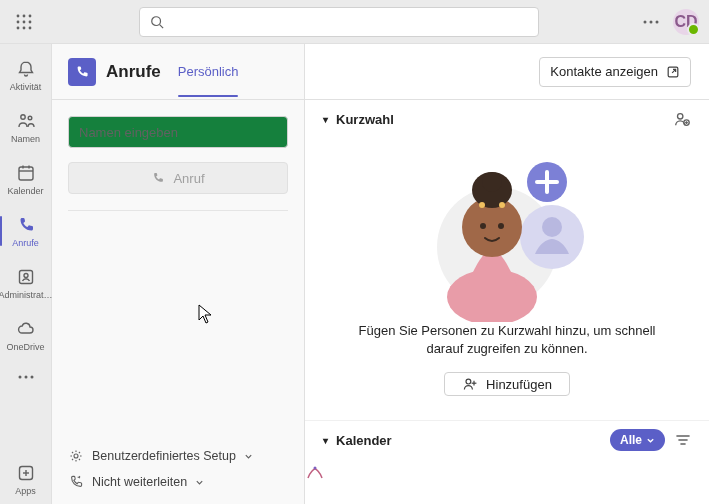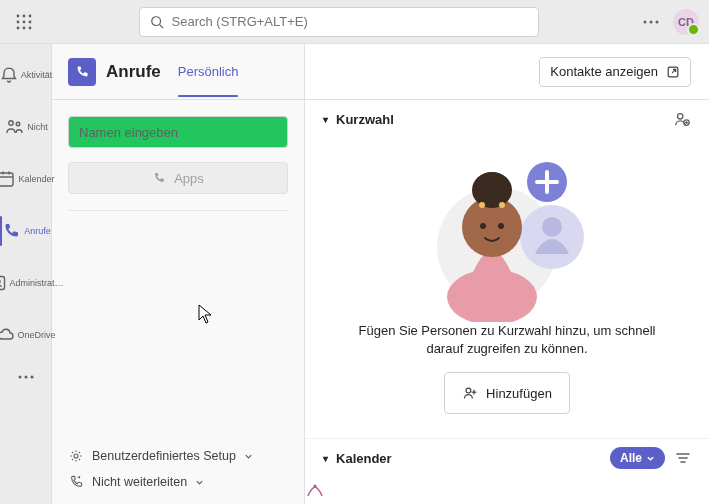--- a/index.html
+++ b/index.html
@@ -4,57 +4,57 @@
 <style>
 * { box-sizing: border-box; margin: 0; padding: 0; font-family: "Segoe UI", -apple-system, sans-serif; }
 body { width: 709px; height: 504px; background: #f5f5f5; overflow: hidden; font-size: 13px; color: #242424; }
 .topbar { height: 44px; background: #ebebeb; display: flex; align-items: center; padding: 0 10px; border-bottom: 1px solid #e0e0e0; }
 .waffle { width: 28px; height: 28px; display: flex; align-items: center; justify-content: center; cursor: pointer; }
 .search-wrap { flex: 1; display: flex; justify-content: center; }
 .search-box { width: 400px; height: 30px; background: #fff; border: 1px solid #d1d1d1; border-radius: 4px; display: flex; align-items: center; padding: 0 10px; gap: 8px; color: #616161; }
 .search-box input { border: none; outline: none; flex: 1; font-size: 13px; background: transparent; color: #616161; }
 .top-right { display: flex; align-items: center; gap: 10px; }
 .dots { color: #616161; cursor: pointer; padding: 4px; }
-.avatar { width: 26px; height: 26px; border-radius: 50%; background: #e8d5e8; color: #8b5a8c; display: flex; align-items: center; justify-content: center; font-size: 11px; font-weight: 600; position: relative; }
+.avatar { width: 26px; height: 26px; border-radius: 50%; background: #e8d5e8; color: #8b5a8c; display: flex; align-items: center; justify-content: center; font-size: 16px; font-weight: 600; position: relative; }
 .avatar::after { content: ""; position: absolute; right: -1px; bottom: -1px; width: 9px; height: 9px; background: #6bb700; border: 2px solid #ebebeb; border-radius: 50%; }
 .shell { display: flex; height: calc(100% - 44px); }
 .rail { width: 52px; background: #ebebeb; display: flex; flex-direction: column; align-items: center; padding-top: 6px; gap: 2px; border-right: 1px solid #e0e0e0; }
-.rail-item { width: 52px; height: 50px; display: flex; flex-direction: row; align-items: center; justify-content: center; gap: 2px; cursor: pointer; font-size: 9px; color: #616161; position: relative; }
+.rail-item { width: 52px; height: 50px; display: flex; flex-direction: column; align-items: center; justify-content: center; gap: 2px; cursor: pointer; font-size: 9px; color: #616161; position: relative; }
 .rail-item.active { color: #5b5fc7; }
 .rail-item.active::before { content: ""; position: absolute; left: 0; top: 10px; bottom: 10px; width: 2px; background: #5b5fc7; border-radius: 2px; }
 .rail-icon { width: 22px; height: 22px; display: flex; align-items: center; justify-content: center; }
 .rail-spacer { flex: 1; }
 .main { flex: 1; display: flex; background: #fff; }
 .leftpane { width: 253px; border-right: 1px solid #e0e0e0; display: flex; flex-direction: column; background: #f9f9f9;}
 .lp-header { height: 56px; display: flex; align-items: center; padding: 0 16px; gap: 10px; border-bottom: 1px solid #e0e0e0; }
 .call-badge { width: 28px; height: 28px; background: #5b5fc7; border-radius: 4px; display: flex; align-items: center; justify-content: center; }
 .lp-title { font-size: 17px; font-weight: 700; }
 .lp-tabs { margin-left: 7px; display: flex; gap: 14px; font-size: 13px; }
 .lp-tab { padding: 18px 0; cursor: pointer; color: #424242; position: relative; }
 .lp-tab.active { color: #5b5fc7; }
 .lp-tab.active::after { content: ""; position: absolute; left: 0; right: 0; bottom: 0; height: 2.5px; background: #5b5fc7; border-radius: 2px; }
 .lp-body { flex: 1; padding: 16px; display: flex; flex-direction: column; }
-.name-input { height: 32px; background: #22c55e; border: 1px solid #d1d1d1; border-radius: 4px; padding: 0 10px; font-size: 13px; outline: none; color: #242424; }
+.name-input { height: 32px; background: #15803d; border: 1px solid #d1d1d1; border-radius: 4px; padding: 0 10px; font-size: 13px; outline: none; color: #242424; }
 .name-input::placeholder { color: #616161; }
 .call-btn { margin-top: 14px; height: 32px; background: #ededed; border: 1px solid #e0e0e0; border-radius: 4px; display: flex; align-items: center; justify-content: center; gap: 8px; color: #a0a0a0; cursor: default; font-size: 13px;}
 .divider { height: 1px; background: #e5e5e5; margin-top: 16px;}
 .lp-footer { padding: 8px 16px 14px; display: flex; flex-direction: column; gap: 10px; font-size: 12.5px; color: #424242; }
 .lp-footer-row { display: flex; align-items: center; gap: 8px; cursor: pointer; }
 .rightpane { flex: 1; display: flex; flex-direction: column; position: relative; }
 .rp-header { height: 56px; display: flex; align-items: center; justify-content: flex-end; padding: 0 18px; border-bottom: 1px solid #e0e0e0; }
 .contacts-btn { height: 30px; border: 1px solid #d1d1d1; background: #fff; border-radius: 4px; padding: 0 10px; display: flex; align-items: center; gap: 8px; cursor: pointer; font-size: 13px;}
 .rp-body { flex: 1; overflow-y: auto; }
 .section-head { display: flex; align-items: center; justify-content: space-between; padding: 10px 18px; font-size: 13px; font-weight: 600; }
 .section-head .left { display: flex; align-items: center; gap: 8px; }
 .caret { font-size: 10px; color: #242424; cursor:pointer; }
 .add-person-icon { cursor: pointer; color: #616161; }
 .illus-wrap { display: flex; flex-direction: column; align-items: center; padding: 4px 30px 18px; text-align: center; }
 .illus { position: relative; width: 200px; height: 180px; }
 .empty-text { font-size: 13px; color: #242424; font-weight: 400; line-height: 1.4; margin-bottom: 14px; max-width: 320px;}
-.add-btn { height: 42px; border: 1px solid #d1d1d1; background: #fff; border-radius: 4px; padding: 0 17px; display: flex; align-items: center; gap: 8px; cursor: pointer; font-size: 13px; }
+.add-btn { height: 24px; border: 1px solid #d1d1d1; background: #fff; border-radius: 4px; padding: 0 17px; display: flex; align-items: center; gap: 8px; cursor: pointer; font-size: 13px; }
 .verlauf-head { display: flex; align-items: center; justify-content: space-between; padding: 8px 18px; font-size: 13px; font-weight: 600; border-top: 1px solid #f0f0f0; margin-top: 6px;}
 .verlauf-head .right { display: flex; align-items: center; gap: 10px; }
 .pill { background: #5b5fc7; color: #fff; border-radius: 14px; padding: 4px 10px; font-size: 12px; display: flex; align-items: center; gap: 4px; cursor: pointer;}
 .filter-icon { color: #616161; cursor: pointer; }
 .verlauf-body { padding: 14px 18px; font-size: 13px; color: #242424; }
 .verlauf-icon { text-align: center; padding: 6px 0; }
 .cursor-fake { position: absolute; left: 146px; top: 204px; pointer-events: none; }
 svg { display: block; }
 </style>
 </head>
@@ -75,21 +75,20 @@
           <circle cx="14" cy="14" r="1.4"></circle>
         </g>
       </svg>
   </div>
   <div class="search-wrap">
     <div class="search-box">
       <svg width="14" height="14" viewBox="0 0 16 16">
           <circle cx="7" cy="7" r="5" fill="none" stroke="#616161" stroke-width="1.4"></circle>
           <line x1="11" y1="11" x2="15" y2="15" stroke="#616161" stroke-width="1.4"></line>
         </svg>
-      <input placeholder="Search (STRG+ALT+E)" style="">
     </div>
   </div>
   <div class="top-right">
     <div class="dots">
       <svg width="16" height="4" viewBox="0 0 16 4">
           <g fill="#616161">
             <circle cx="2" cy="2" r="1.5"></circle>
             <circle cx="8" cy="2" r="1.5"></circle>
             <circle cx="14" cy="2" r="1.5"></circle>
           </g>
@@ -112,21 +111,21 @@
     </div>
     <div class="rail-item">
       <div class="rail-icon">
           <svg width="20" height="20" viewBox="0 0 20 20" fill="none" stroke="#616161" stroke-width="1.4">
             <circle cx="7" cy="6" r="2.2"></circle>
             <circle cx="14" cy="7" r="1.8"></circle>
             <path d="M3 16c0-2.5 1.8-4 4-4s4 1.5 4 4"></path>
             <path d="M12 16c0-2 1.3-3.3 3-3.3s3 1.3 3 3.3"></path>
           </svg>
         </div>
-      <span>Nicht</span>
+      <span>Namen</span>
     </div>
     <div class="rail-item">
       <div class="rail-icon">
           <svg width="20" height="20" viewBox="0 0 20 20" fill="none" stroke="#616161" stroke-width="1.4">
             <rect x="3" y="4" width="14" height="13" rx="2"></rect>
             <line x1="3" y1="8" x2="17" y2="8"></line>
             <line x1="7" y1="2.5" x2="7" y2="5.5"></line>
             <line x1="13" y1="2.5" x2="13" y2="5.5"></line>
           </svg>
         </div>
@@ -161,20 +160,30 @@
     <div class="rail-item" style="height:30px;">
       <svg width="16" height="4" viewBox="0 0 16 4">
           <g fill="#616161">
             <circle cx="2" cy="2" r="1.5"></circle>
             <circle cx="8" cy="2" r="1.5"></circle>
             <circle cx="14" cy="2" r="1.5"></circle>
           </g>
         </svg>
     </div>
     <div class="rail-spacer"></div>
+    <div class="rail-item">
+      <div class="rail-icon">
+          <svg width="20" height="20" viewBox="0 0 20 20" fill="none" stroke="#616161" stroke-width="1.4">
+            <rect x="3.5" y="3.5" width="13" height="13" rx="2.5"></rect>
+            <line x1="7" y1="10" x2="13" y2="10"></line>
+            <line x1="10" y1="7" x2="10" y2="13"></line>
+          </svg>
+        </div>
+      <span>Apps</span>
+    </div>
   </div>
 
   <div class="main">
     <div class="leftpane">
       <div class="lp-header">
         <div class="call-badge">
           <svg width="16" height="16" viewBox="0 0 20 20" fill="#fff">
               <path d="M6 3c-.8 0-1.5.6-1.5 1.5 0 6 5 11 11 11 .9 0 1.5-.7 1.5-1.5v-2c0-.6-.4-1-1-1.1l-2.5-.5c-.4-.1-.8.1-1 .4l-1 1.3c-1.8-.9-3.3-2.4-4.2-4.2l1.3-1c.3-.2.5-.6.4-1L8.6 4c-.1-.6-.5-1-1.1-1H6z"></path>
             </svg>
         </div>
@@ -182,21 +191,21 @@
         <div class="lp-tabs">
           <div class="lp-tab active">Persönlich</div>
         </div>
       </div>
       <div class="lp-body" style="position:relative;">
         <input class="name-input" placeholder="Namen eingeben" style="">
         <div class="call-btn">
           <svg width="14" height="14" viewBox="0 0 20 20" fill="#a0a0a0">
               <path d="M6 3c-.8 0-1.5.6-1.5 1.5 0 6 5 11 11 11 .9 0 1.5-.7 1.5-1.5v-2c0-.6-.4-1-1-1.1l-2.5-.5c-.4-.1-.8.1-1 .4l-1 1.3c-1.8-.9-3.3-2.4-4.2-4.2l1.3-1c.3-.2.5-.6.4-1L8.6 4c-.1-.6-.5-1-1.1-1H6z"></path>
             </svg>
-          <span>Apps</span>
+          <span>Anruf</span>
         </div>
         <div class="divider"></div>
         <svg class="cursor-fake" width="16" height="20" viewBox="0 0 16 20">
             <path d="M1 1l0 15 4-4 3 7 2-1-3-7 6 0z" fill="#fff" stroke="#000" stroke-width="1"></path>
           </svg>
       </div>
       <div class="lp-footer">
         <div class="lp-footer-row">
           <svg width="16" height="16" viewBox="0 0 20 20" fill="none" stroke="#616161" stroke-width="1.4">
               <circle cx="10" cy="10" r="2.5"></circle>

